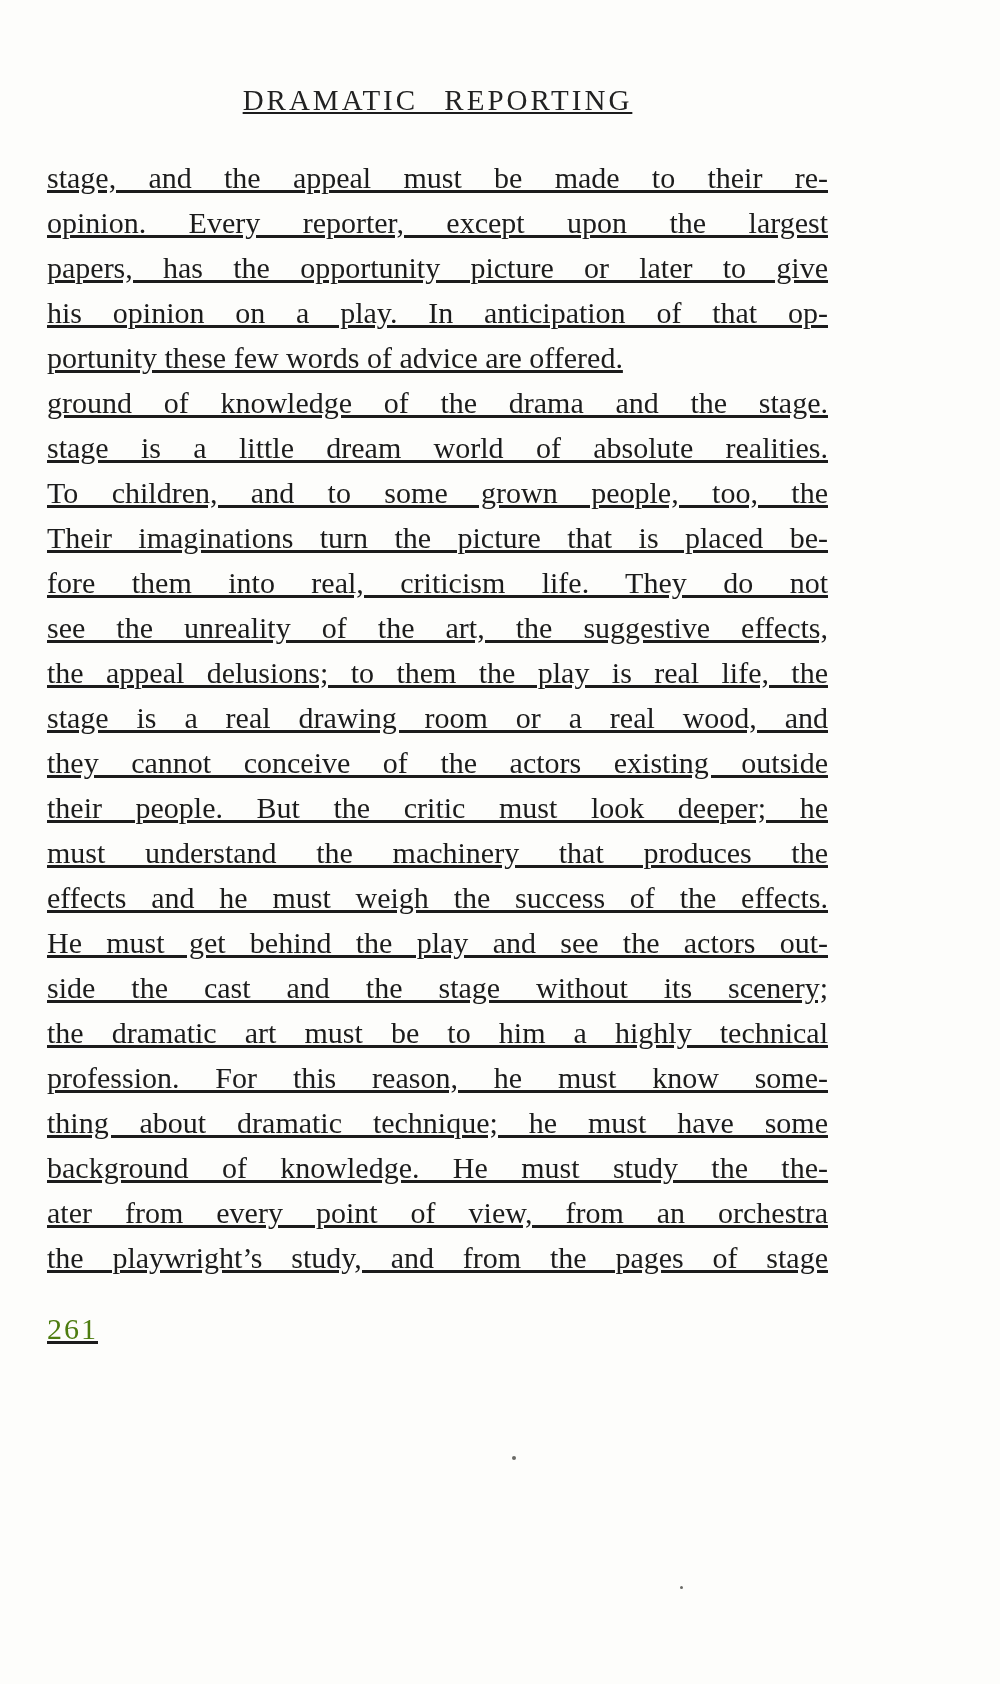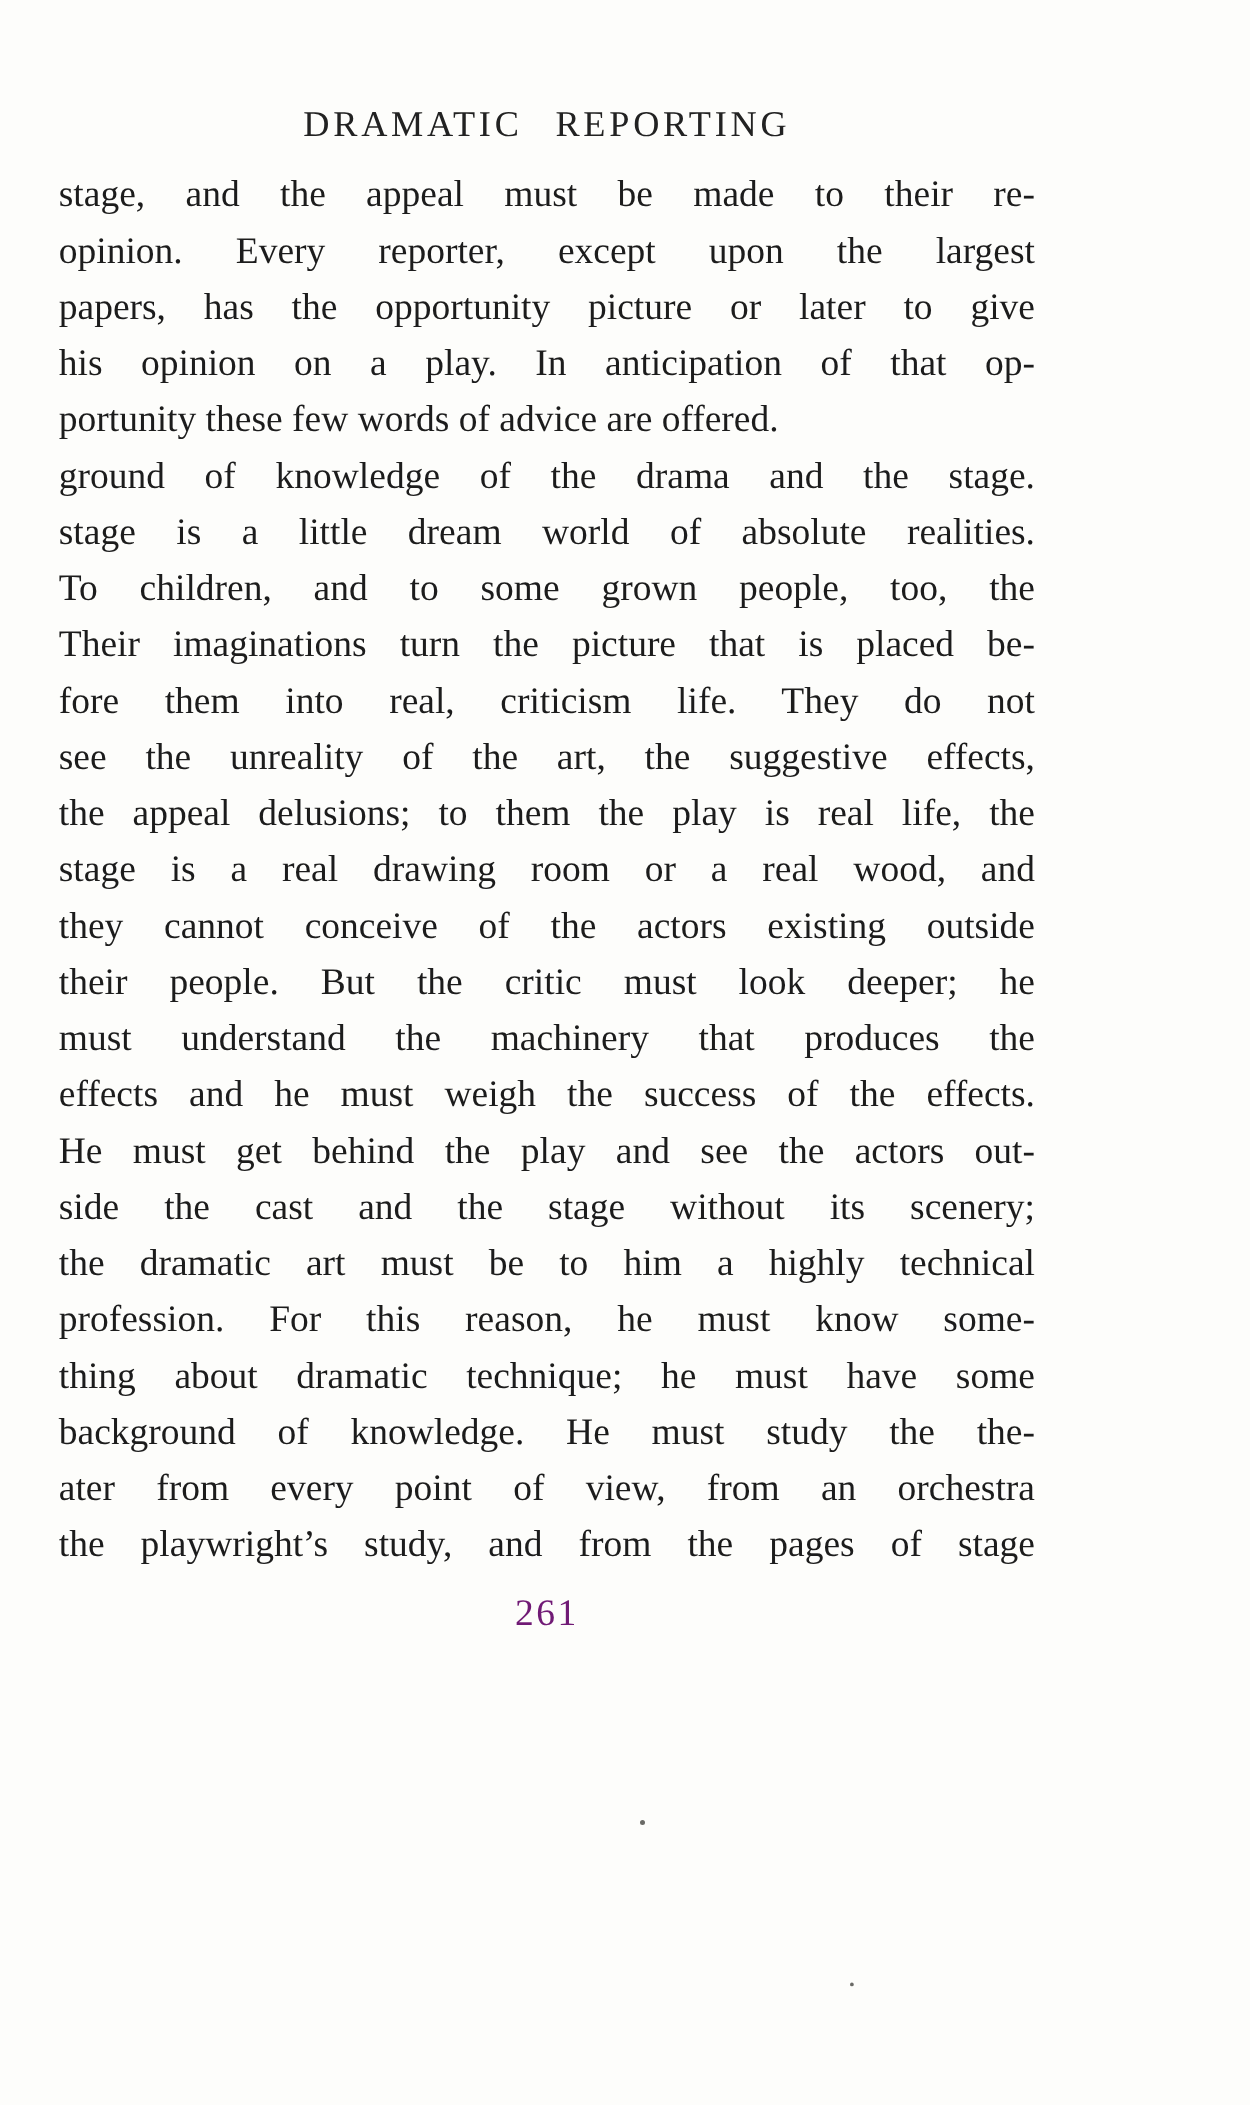--- a/index.html
+++ b/index.html
@@ -11,53 +11,53 @@
     color: #1c1c1c;
     position: relative;
     overflow: hidden;
   }
   .page {
     position: absolute;
     left: 47px;
     top: 0;
     width: 781px;
     height: 1479px;
+    text-decoration: underline;
   }
   .header {
     padding-top: 84px;
     text-align: center;
     font-size: 29px;
     letter-spacing: 3px;
     word-spacing: 16px;
     color: #222;
   }
   .text-block {
-    margin-top: 16px;
+    margin-top: 38px;
     font-size: 30px;
     line-height: 45px;
   }
   .paragraph { }
   .line {
     white-space: nowrap;
     text-align: left;
   }
   .line.justify {
     white-space: normal;
     text-align: justify;
     text-align-last: justify;
   }
   .line.indent {
     text-indent: 33px;
   }
   .page-number {
-    margin-top: 16px;
-    text-align: center;
+    margin-top: 32px;
     font-size: 30px;
     letter-spacing: 2px;
-    color: #701a75;
+    color: #4d7c0f;
   }
   .speck {
     position: absolute;
     background: #6a6a66;
     border-radius: 50%;
   }
   .speck-1 { left: 512px; top: 1456px; width: 4px; height: 4px; }
   .speck-2 { left: 680px; top: 1586px; width: 3px; height: 3px; }
 </style>
 </head>

